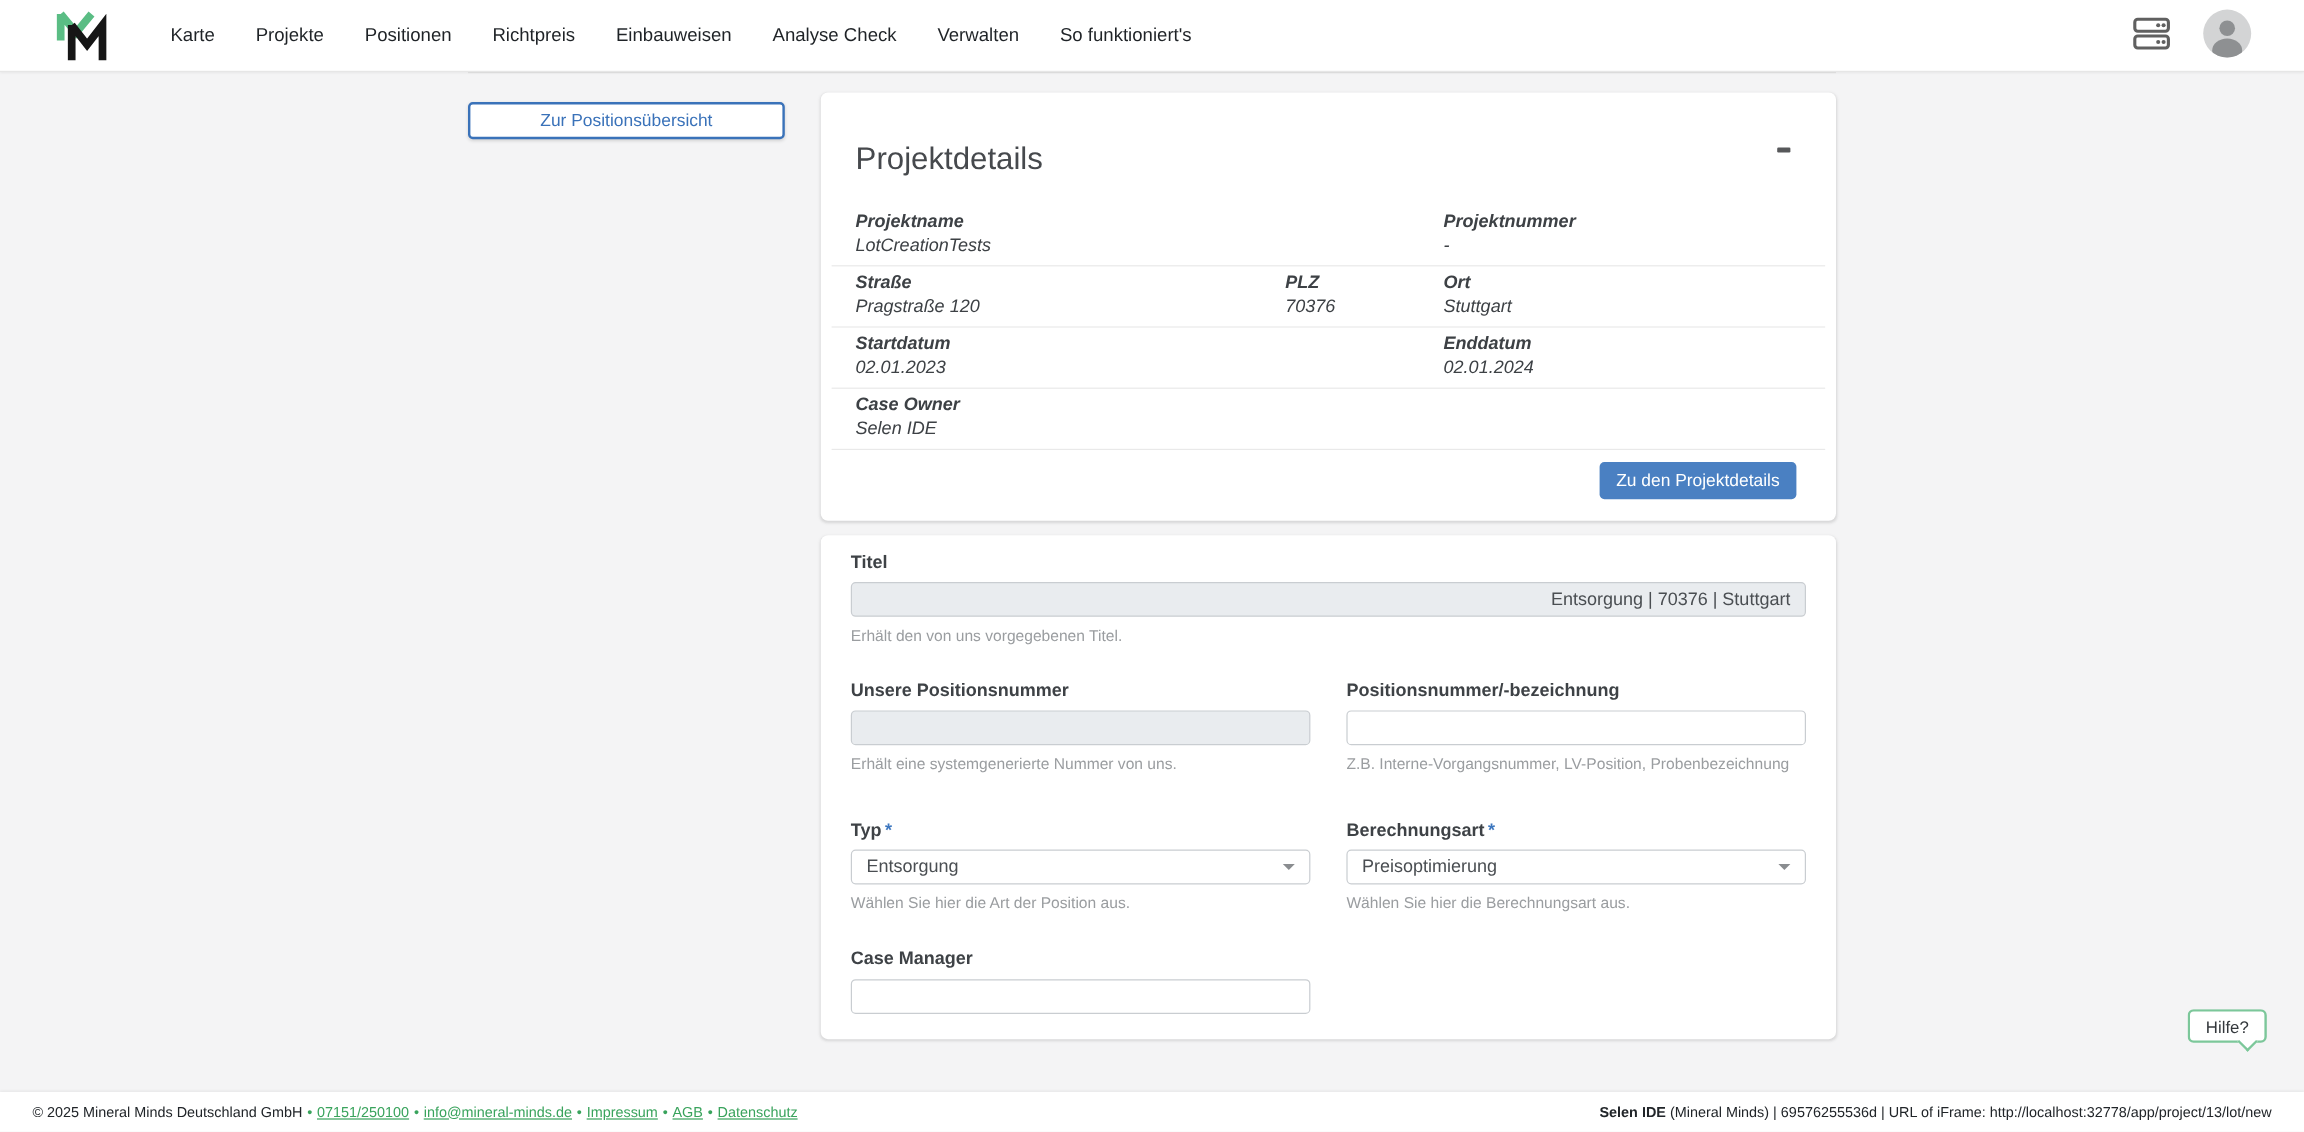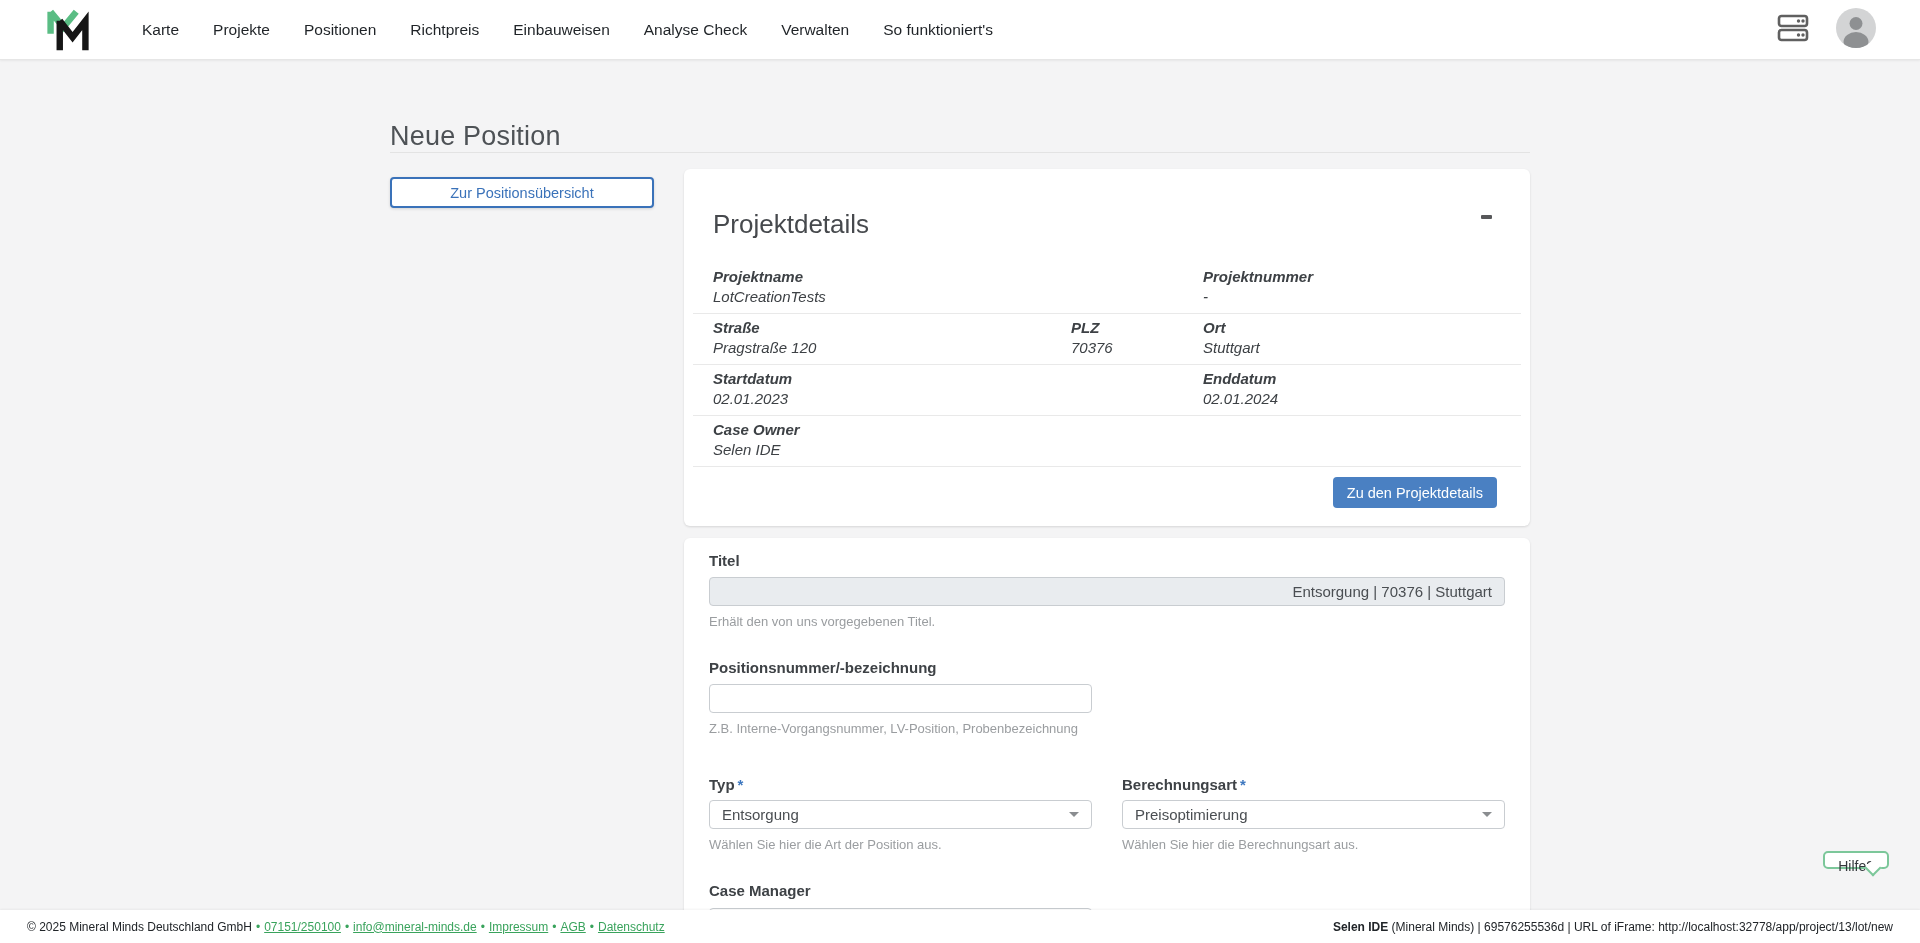--- a/index.html
+++ b/index.html
@@ -94,21 +94,21 @@
     padding: 0 12px; font-size: 15px; color: #4a4e52; background: #fff; cursor: pointer;
   }
   .chevron { width: 0; height: 0; border-left: 5px solid transparent; border-right: 5px solid transparent; border-top: 5px solid #8a8d90; }
   .case-manager-block { margin-top: 30px; }
   .case-manager-block .f-input { margin-top: 8px; }
 
   
   .help-bubble {
     position: fixed; right: 31px; bottom: 74px; z-index: 20;
     background: #fff; border: 2px solid #7cc79a; border-radius: 5px;
-    height: 18px; padding: 0 13px; line-height: 27px;
+    height: 28px; padding: 0 13px; line-height: 27px;
     font-size: 14px; font-weight: 500; color: #34383c; font-family: inherit; cursor: pointer;
   }
   .help-bubble::after {
     content: ""; position: absolute; right: 8px; bottom: -7px;
     width: 10px; height: 10px; background: #fff;
     border-right: 2px solid #7cc79a; border-bottom: 2px solid #7cc79a;
     transform: rotate(45deg);
   }
 
   
@@ -164,21 +164,20 @@
         <g clip-path="url(#avclip)">
           <circle cx="21" cy="16.5" r="6.5" fill="#8e9092"></circle>
           <ellipse cx="21" cy="35" rx="12.5" ry="10" fill="#8e9092"></ellipse>
         </g>
       </svg>
     </button>
   </div>
 </header>
 
 <main class="container">
-  <h1 class="page-title">Neue Position</h1>
   <hr class="title-rule">
 
   <div class="layout">
 
     <div>
       <button class="btn-outline">Zur Positionsübersicht</button>
     </div>
 
     <div>
 
@@ -240,20 +239,25 @@
 
       <section class="card card-form">
 
         <div>
           <label class="f-label">Titel</label>
           <input class="f-input" type="text" disabled="" value="Entsorgung | 70376 | Stuttgart" style="">
           <div class="f-help">Erhält den von uns vorgegebenen Titel.</div>
         </div>
 
         <div class="f-grid">
+          <div>
+            <label class="f-label">Unsere Positionsnummer</label>
+            <input class="f-input is-disabled" type="text" disabled="" value="" style="">
+            <div class="f-help">Erhält eine systemgenerierte Nummer von uns.</div>
+          </div>
           <div>
             <label class="f-label">Positionsnummer/-bezeichnung</label>
             <input class="f-input" type="text" value="" style="">
             <div class="f-help">Z.B. Interne-Vorgangsnummer, LV-Position, Probenbezeichnung</div>
           </div>
         </div>
 
         <div class="f-grid typ-row">
           <div>
             <label class="f-label"><span>Typ</span><span class="req">*</span></label>

